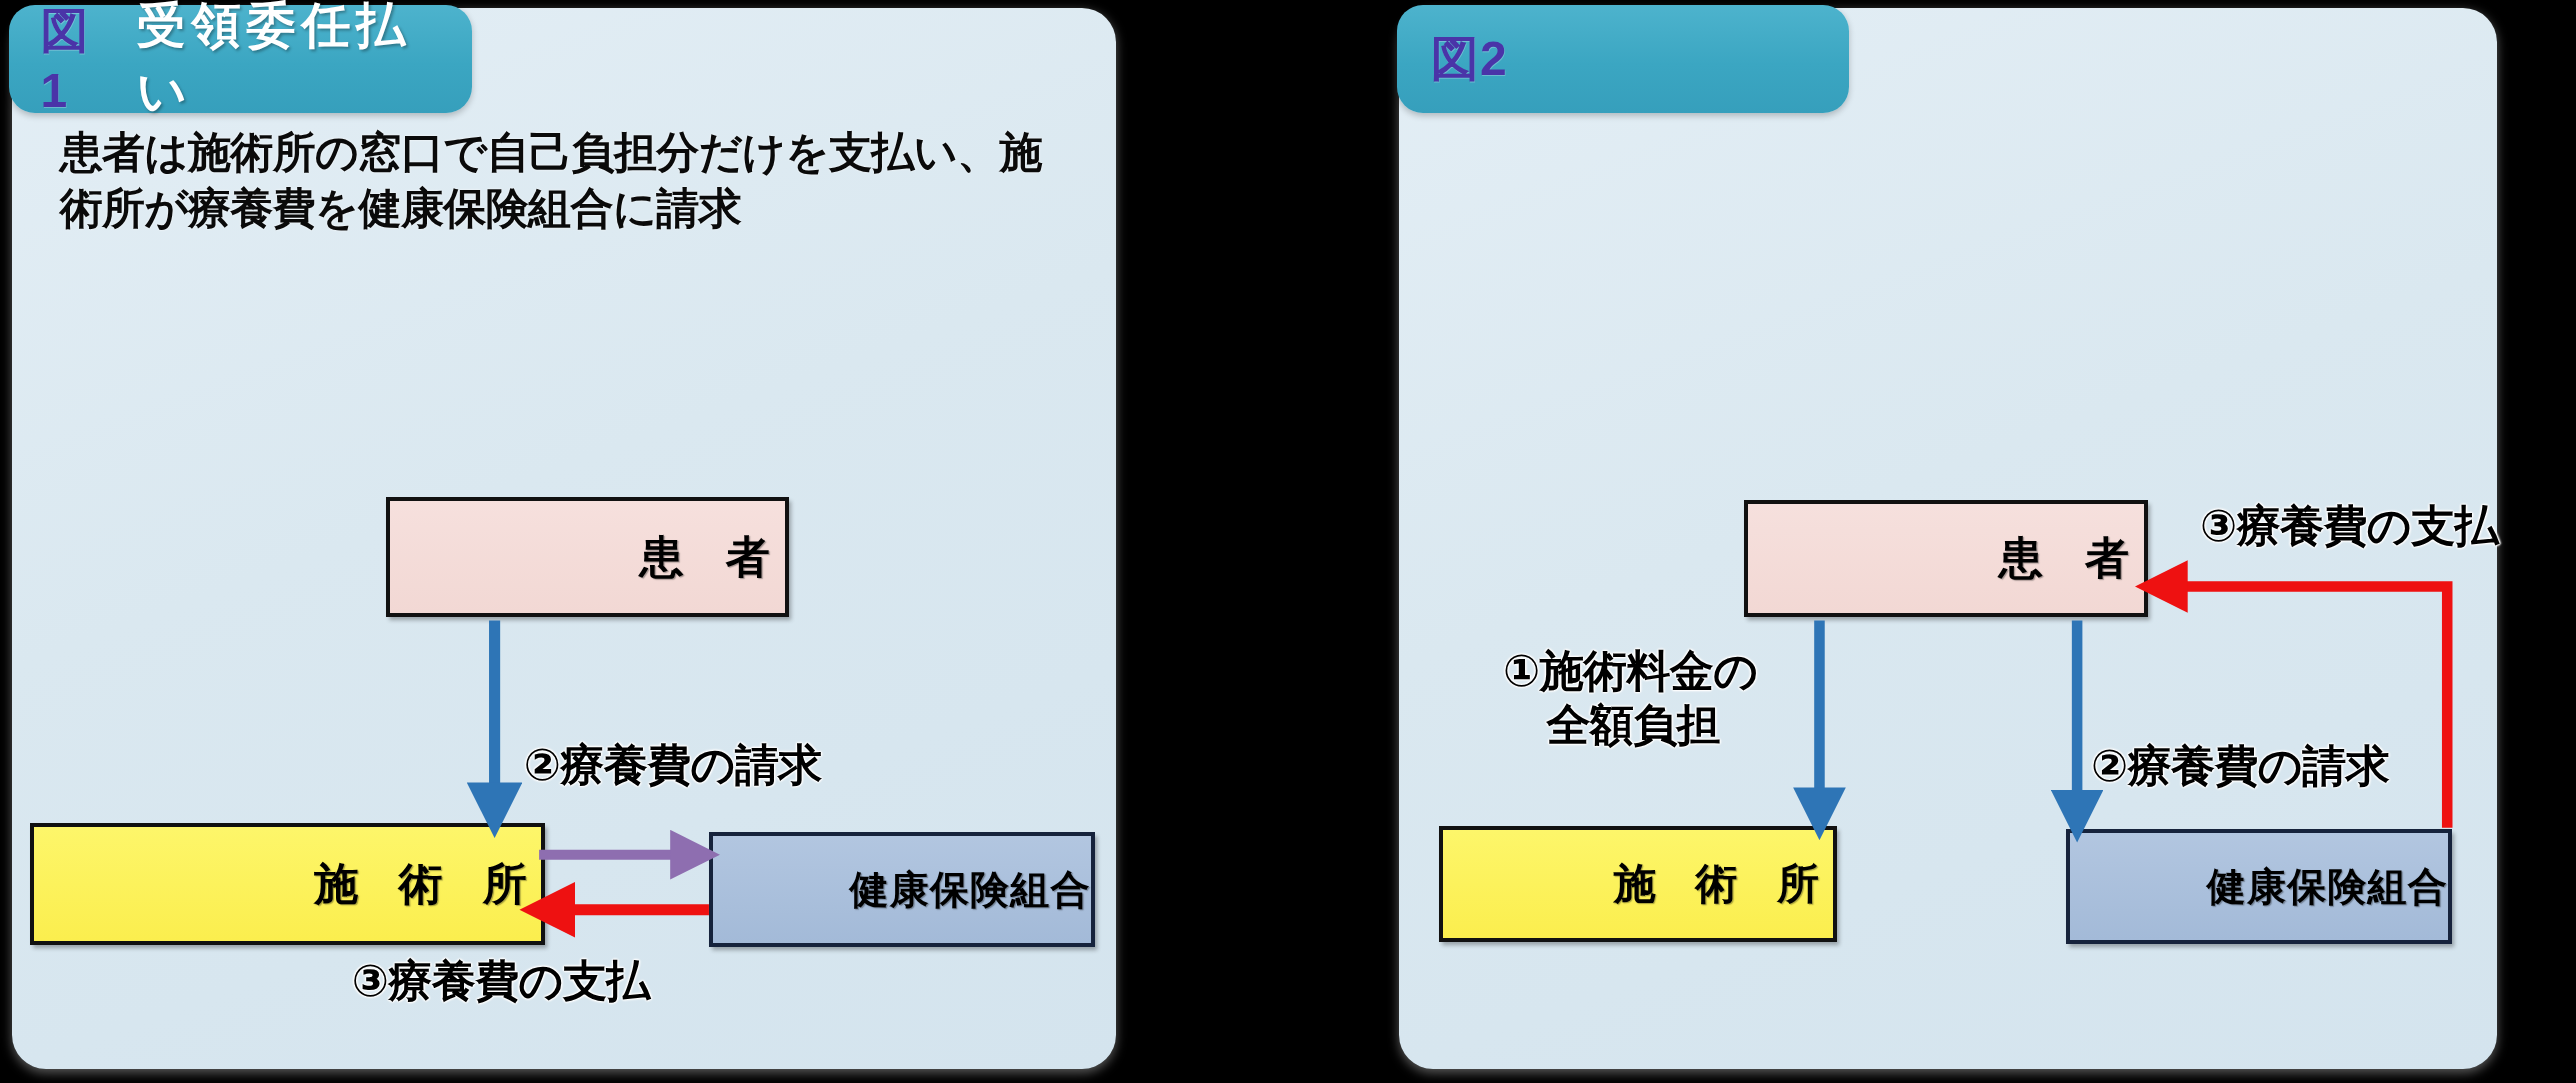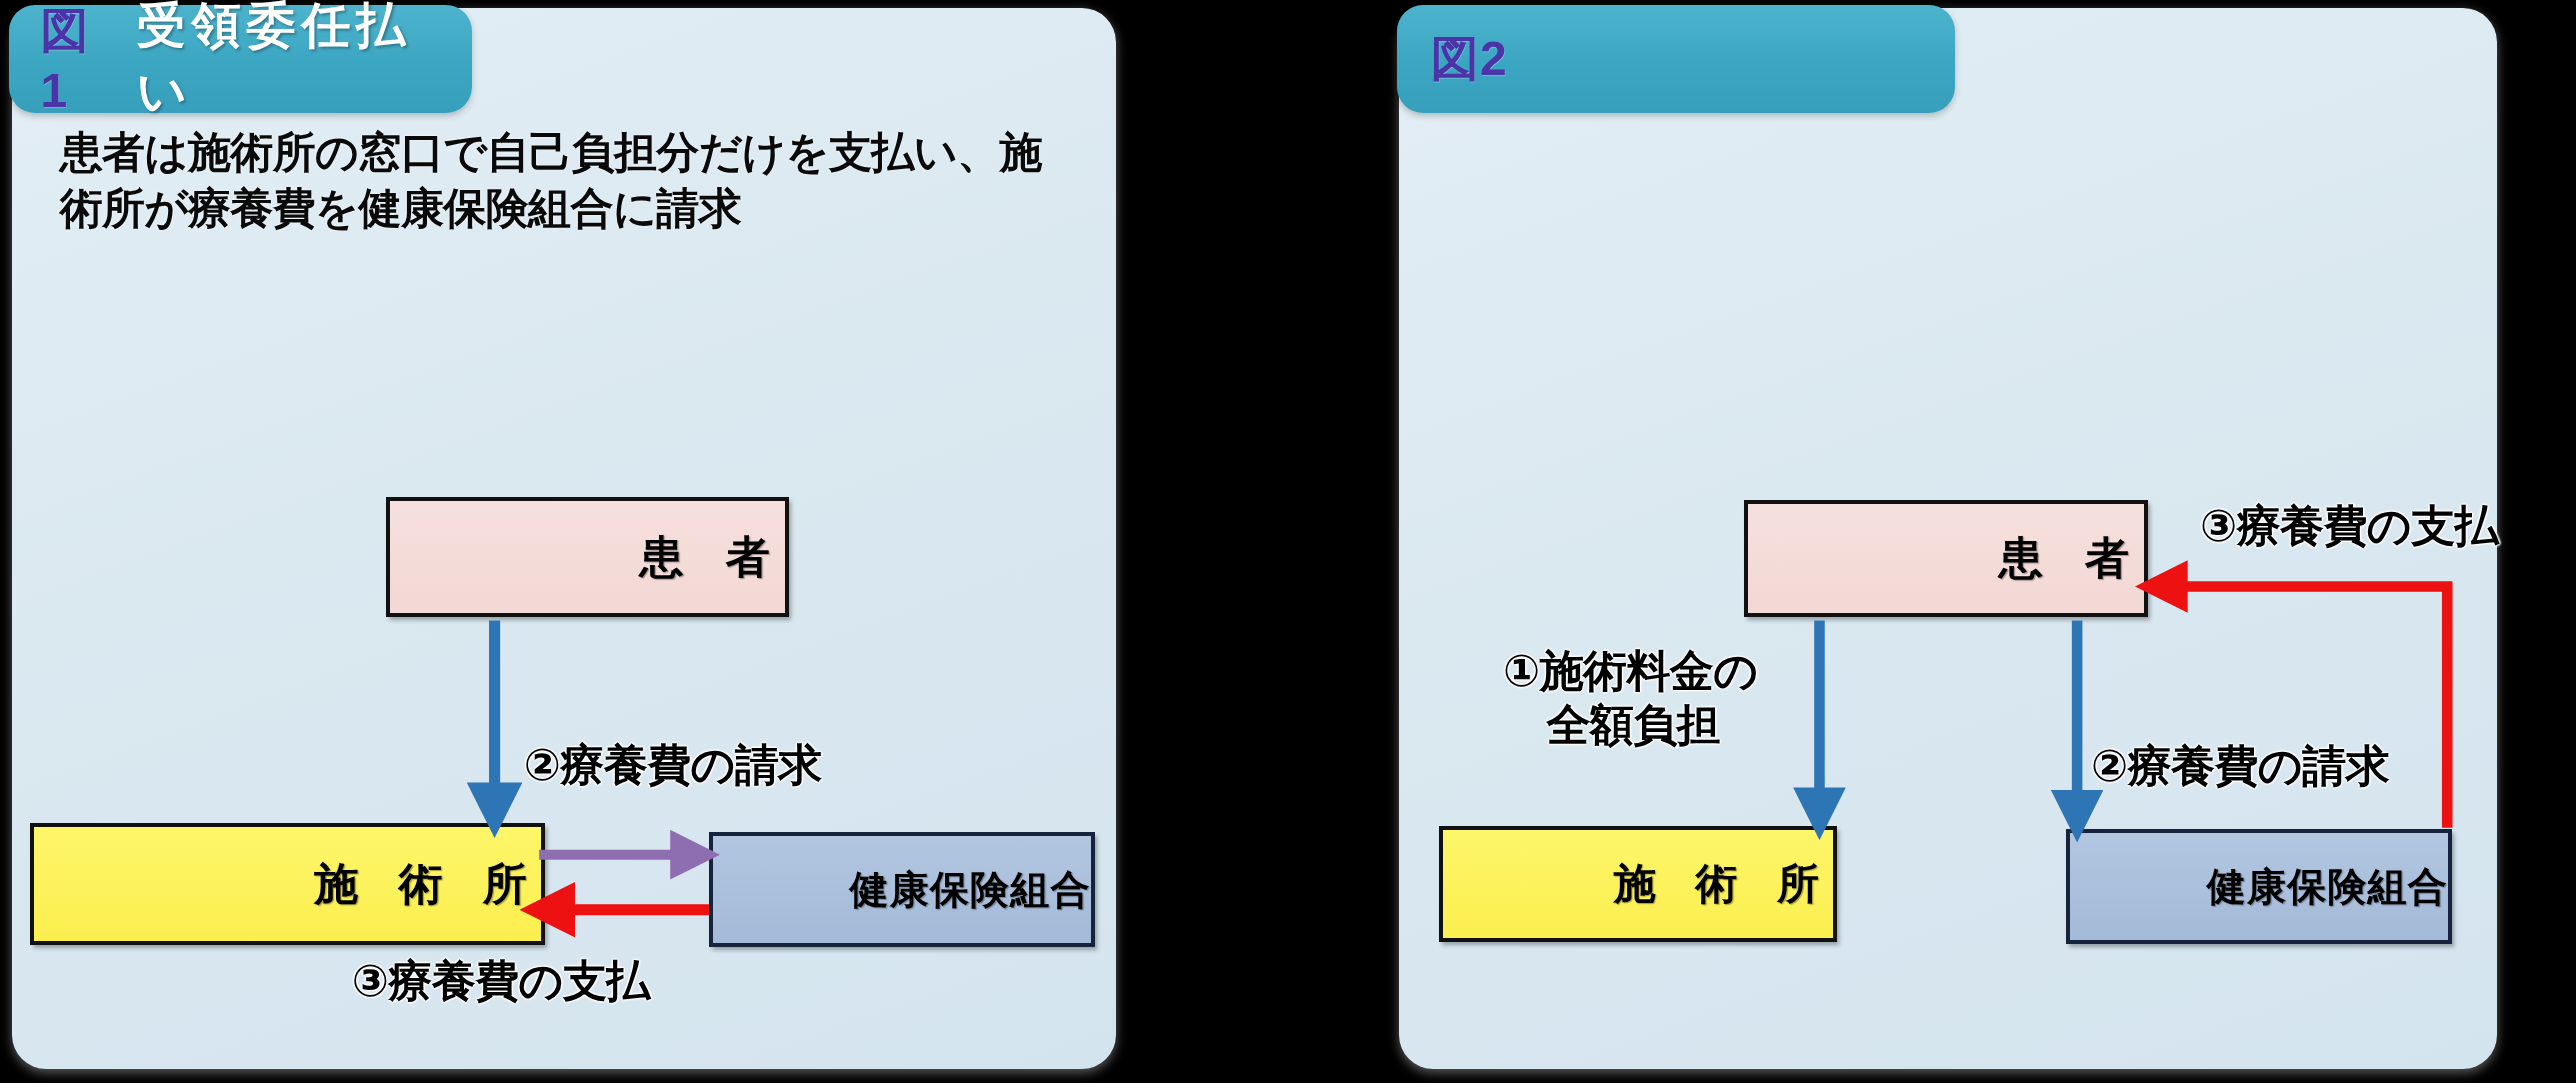--- a/index.html
+++ b/index.html
@@ -10,21 +10,21 @@
          background:linear-gradient(160deg,#e3eef5 0%,#dae8f0 45%,#d4e4ee 100%);
          box-shadow:0 3.5px 10.5px rgba(255,255,255,.35);}
   #panel-left{left:11.7px;width:1104px;}
   #panel-right{left:1399px;width:1098px;}
 
   .hdr{position:absolute;top:-3.5px;left:-2.3px;height:108px;border-radius:26px;
        background:linear-gradient(180deg,#4db3cd 0%,#3ba6c2 55%,#369fbc 100%);
        display:flex;align-items:center;box-sizing:border-box;padding:0 34px;
        box-shadow:0 2.3px 5.9px rgba(0,0,0,.22);}
   #hdr-left{width:463px;padding-left:31px;}
-  #hdr-right{width:558px;text-align:center;}
+  #hdr-right{width:452px;text-align:center;}
 
   .fignum{font-size:48px;font-weight:bold;color:#4a34a8;letter-spacing:1.2px;
           text-shadow:0.6px 0.6px 0 rgba(255,255,255,.25);}
   .figtitle{font-size:49px;font-weight:bold;letter-spacing:5.9px;margin-left:26px;}
   #title-left{color:#ffffff;text-shadow:1.8px 1.8px 2.9px rgba(0,0,0,.30);}
   #title-right{color:#14161c;text-shadow:1.2px 1.2px 2.3px rgba(255,255,255,.30);}
 
   .desc{position:absolute;left:48px;width:1013px;top:117px;
         font-size:43px;font-weight:bold;color:#0a0a0a;line-height:1.30;
         letter-spacing:-0.6px;text-shadow:0 0 2.3px rgba(255,255,255,.9);}

